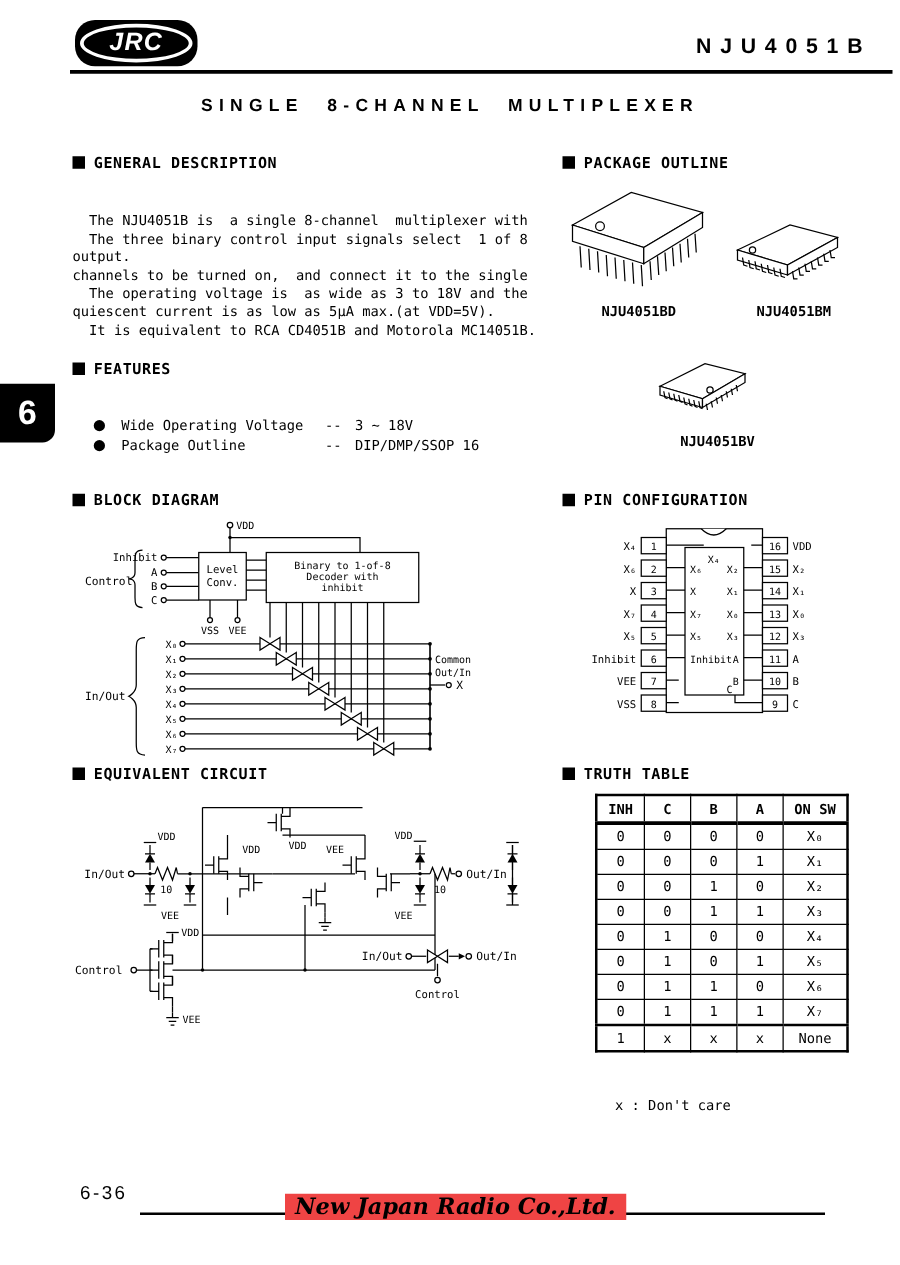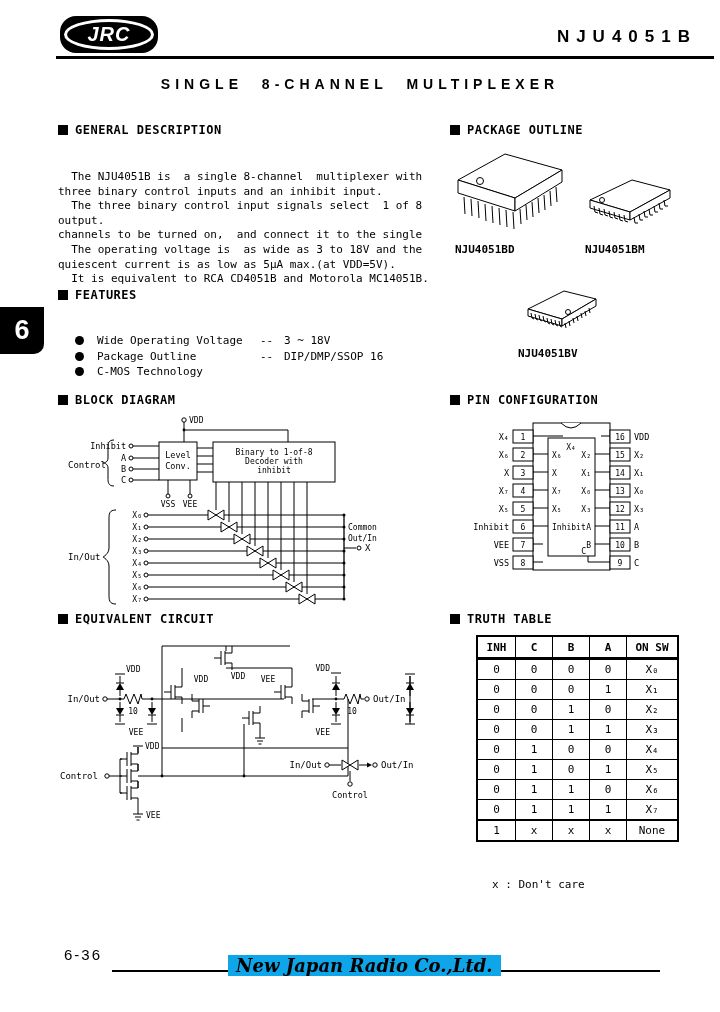--- a/index.html
+++ b/index.html
@@ -26,33 +26,33 @@
   
   .feat{left:75px;top:301px;font-size:11px;}
   .feat .row{display:flex;align-items:center;height:15.5px;}
   .feat .dot{width:9px;height:9px;background:#000;border-radius:50%;margin-right:13px;flex:0 0 auto;}
   .feat .lbl{width:163px;}
   .feat .dash{width:24px;}
   
   .tab6{left:0;top:307px;width:44px;height:47px;background:#000;color:#fff;font-weight:bold;font-size:27px;
         display:flex;align-items:center;justify-content:center;border-radius:0 0 10px 0;}
   
-  .pkglbl{font-size:11px;font-weight:bold;font-family:"DejaVu Sans Mono",monospace;}
+  .pkglbl{font-size:11px;font-weight:bold;text-align:center;font-family:"DejaVu Sans Mono",monospace;}
   
   .tt{left:476px;top:635px;border-collapse:collapse;font-family:"DejaVu Sans Mono",monospace;font-size:11px;}
   .tt th,.tt td{border:1px solid #000;text-align:center;padding:0;height:19px;}
   .tt th{border-bottom:3px solid #000;font-weight:bold;height:20px;}
   .tt .c0{width:37px;} .tt .c1{width:36px;} .tt .c2{width:36px;} .tt .c3{width:36px;} .tt .c4{width:50px;}
   .tt tr.last td{border-top:2px solid #000;}
   table.tt{border:2.5px solid #000;}
   .ttnote{left:492px;top:846px;font-size:11px;}
   
   .pageno{left:64px;top:946px;font-size:15px;letter-spacing:2px;}
   .fline{left:112px;top:970px;width:548px;height:2px;background:#000;}
-  .company{left:228px;top:955px;background:#0ea5e9;padding:0 8px;font-family:"DejaVu Serif",serif;
+  .company{left:228px;top:955px;background:#ef4444;padding:0 8px;font-family:"DejaVu Serif",serif;
            font-weight:bold;font-style:italic;font-size:18px;}
   
   svg{position:absolute;overflow:visible;}
   svg .ln{stroke:#000;stroke-width:1;fill:none;}
   svg .ln2{stroke:#000;stroke-width:1.3;fill:none;}
   svg text{fill:#000;stroke:none;font-family:"DejaVu Sans Mono",monospace;}
   svg .t8{font-size:8px;} svg .t85{font-size:8.5px;} svg .t9{font-size:9px;}
   svg .mid{text-anchor:middle;} svg .end{text-anchor:end;}
   svg .wht{fill:#fff;stroke:#000;stroke-width:1;}
   svg .blk{fill:#000;stroke:none;}
@@ -68,21 +68,20 @@
 <div class="abs partnum">NJU4051B</div>
 <div class="abs hrule"></div>
 <div class="abs doctitle">SINGLE 8-CHANNEL MULTIPLEXER</div>
 
 <div class="abs sec-h" style="left:58px;top:123px;">
   <span class="sq"></span>
   <span>GENERAL DESCRIPTION</span>
 </div>
 <div class="abs desc mono">
   <div>  The NJU4051B is  a single 8-channel  multiplexer with</div>
-  <div>three binary control inputs and an inhibit input.</div>
   <div>  The three binary control input signals select  1 of 8</div>
   <div>output.</div>
   <div>channels to be turned on,  and connect it to the single</div>
   <div>  The operating voltage is  as wide as 3 to 18V and the</div>
   <div>quiescent current is as low as 5μA max.(at VDD=5V).</div>
   <div>  It is equivalent to RCA CD4051B and Motorola MC14051B.</div>
 </div>
 
 <div class="abs sec-h" style="left:450px;top:123px;">
   <span class="sq"></span>
@@ -130,26 +129,20 @@
     <span class="dot"></span>
     <span class="lbl">Wide Operating Voltage</span>
     <span class="dash">--</span>
     <span>3 ~ 18V</span>
   </div>
   <div class="row">
     <span class="dot"></span>
     <span class="lbl">Package Outline</span>
     <span class="dash">--</span>
     <span>DIP/DMP/SSOP 16</span>
-  </div>
-  <div class="row">
-    <span class="dot"></span>
-    <span class="lbl">C-MOS Technology</span>
-    <span class="dash"></span>
-    <span></span>
   </div>
 </div>
 
 <div class="abs tab6">6</div>
 
 <div class="abs sec-h" style="left:58px;top:393px;">
   <span class="sq"></span>
   <span>BLOCK DIAGRAM</span>
 </div>
 <svg style="left:56px;top:408px;" width="346" height="196" viewBox="0 0 346 196">

